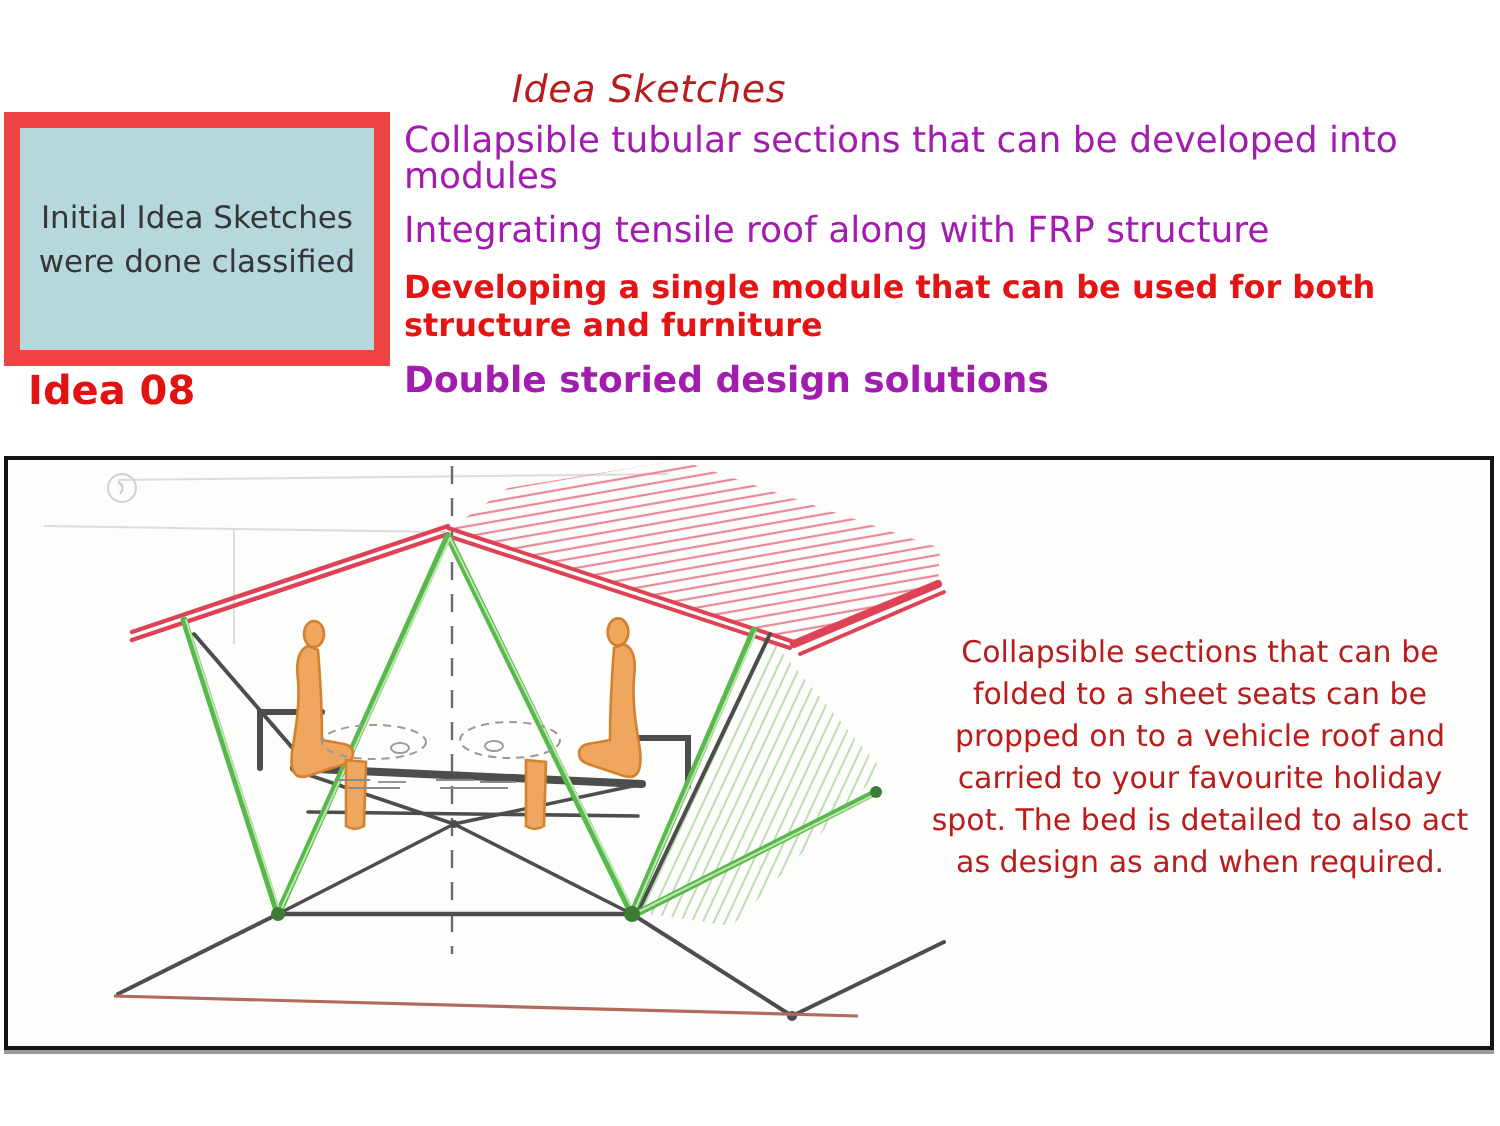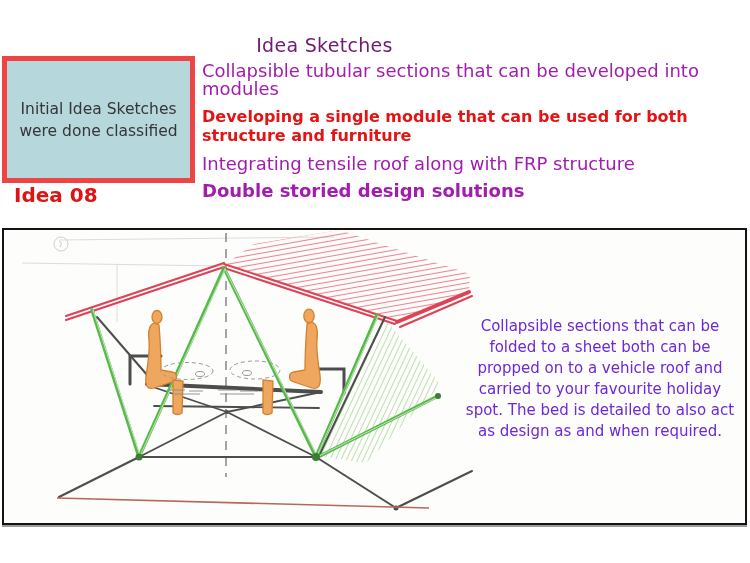--- a/index.html
+++ b/index.html
@@ -1,59 +1,59 @@
 <!DOCTYPE html>
 <html><head>
 <meta charset="utf-8">
 <style>
   html,body{margin:0;padding:0;background:#fff;}
   body{width:750px;height:563px;position:relative;overflow:hidden;
        font-family:"DejaVu Sans", sans-serif;color:#333;}
 
   .page-title{position:absolute;top:34px;left:0;width:649px;text-align:center;
-              font-size:19px;color:#701a75;letter-spacing:0.3px;}
+              font-size:19px;color:#b91c1c;letter-spacing:0.3px;font-style:italic;}
 
   .intro-box{position:absolute;left:2px;top:56px;width:193px;height:127px;
-             box-sizing:border-box;border:5px solid #ef4444;background:#b6d7dc;
+             box-sizing:border-box;border:8px solid #ef4444;background:#b6d7dc;
              display:flex;flex-direction:column;align-items:center;justify-content:center;
              color:#363636;font-size:15.5px;line-height:22px;text-align:left;}
   .intro-line{white-space:nowrap;}
 
   .idea-list{position:absolute;left:202px;top:62px;width:548px;}
   .idea-item{font-size:18px;color:#a21caf;line-height:18px;margin-bottom:9px;}
   .idea-item.emphasis{font-size:16px;color:#e41414;font-weight:600;line-height:19px;
                       margin-top:2px;margin-bottom:10px;}
   .idea-item.last{margin-bottom:0;font-weight:bold;}
 
   .idea-number{position:absolute;left:14px;top:183px;font-size:20px;font-weight:600;
                color:#e01212;}
 
   .sketch-panel{position:absolute;left:2px;top:228px;width:745px;height:297px;
                 box-sizing:border-box;border:2px solid #141414;background:#fdfdfc;
                 box-shadow:0 2px 0 #9c9c9c;}
   .sketch-svg{position:absolute;left:0;top:0;}
 
   .sketch-caption{position:absolute;left:448px;top:86px;width:296px;
-                  text-align:center;color:#6d28d9;font-size:15px;line-height:21px;}
+                  text-align:center;color:#b91c1c;font-size:15px;line-height:21px;}
   .caption-line{white-space:nowrap;}
 </style>
 </head>
 <body>
 
 <div class="page-title">Idea Sketches</div>
 
 <div class="intro-box">
   <div class="intro-line">Initial Idea Sketches</div>
   <div class="intro-line">were done classified</div>
 </div>
 
 <div class="idea-list">
   <div class="idea-item">Collapsible tubular sections that can be developed into modules</div>
+  <div class="idea-item">Integrating tensile roof along with FRP structure</div>
   <div class="idea-item emphasis">Developing a single module that can be used for both structure and furniture</div>
-  <div class="idea-item">Integrating tensile roof along with FRP structure</div>
   <div class="idea-item last">Double storied design solutions</div>
 </div>
 
 <div class="idea-number">Idea 08</div>
 
 <div class="sketch-panel">
 
   <svg class="sketch-svg" width="741" height="293" viewBox="0 0 741 293" xmlns="http://www.w3.org/2000/svg">
     <defs>
       <pattern id="roofHatch" width="5" height="5" patternUnits="userSpaceOnUse" patternTransform="rotate(-10)">
@@ -159,19 +159,19 @@
       </g>
     </g>
 
     <g stroke="#b26a5d">
       <line x1="53" y1="268" x2="425" y2="278" stroke-width="1.6"></line>
     </g>
   </svg>
 
   <div class="sketch-caption">
     <div class="caption-line">Collapsible sections that can be</div>
-    <div class="caption-line">folded to a sheet both can be</div>
+    <div class="caption-line">folded to a sheet seats can be</div>
     <div class="caption-line">propped on to a vehicle roof and</div>
     <div class="caption-line">carried to your favourite holiday</div>
     <div class="caption-line">spot. The bed is detailed to also act</div>
     <div class="caption-line">as design as and when required.</div>
   </div>
 </div>
 
 </body></html>

